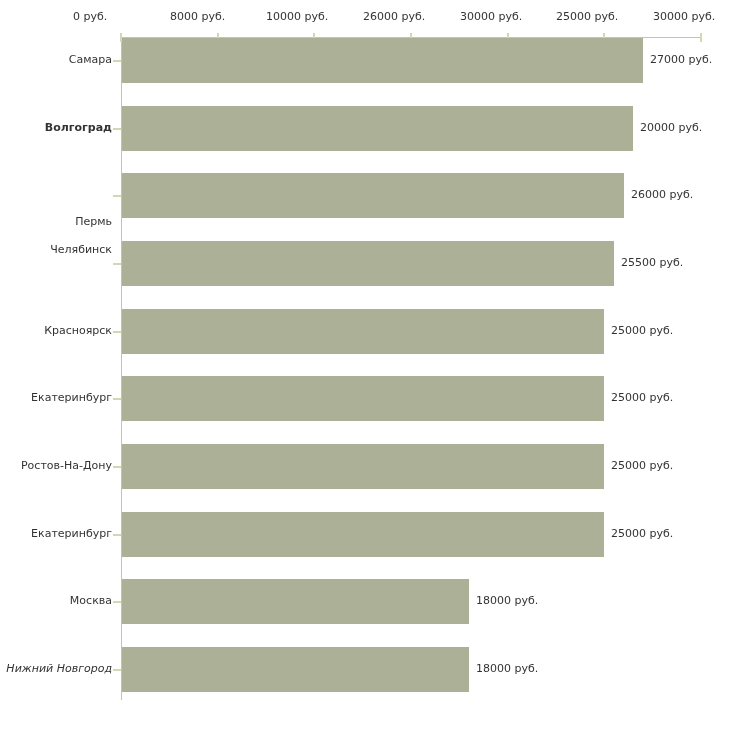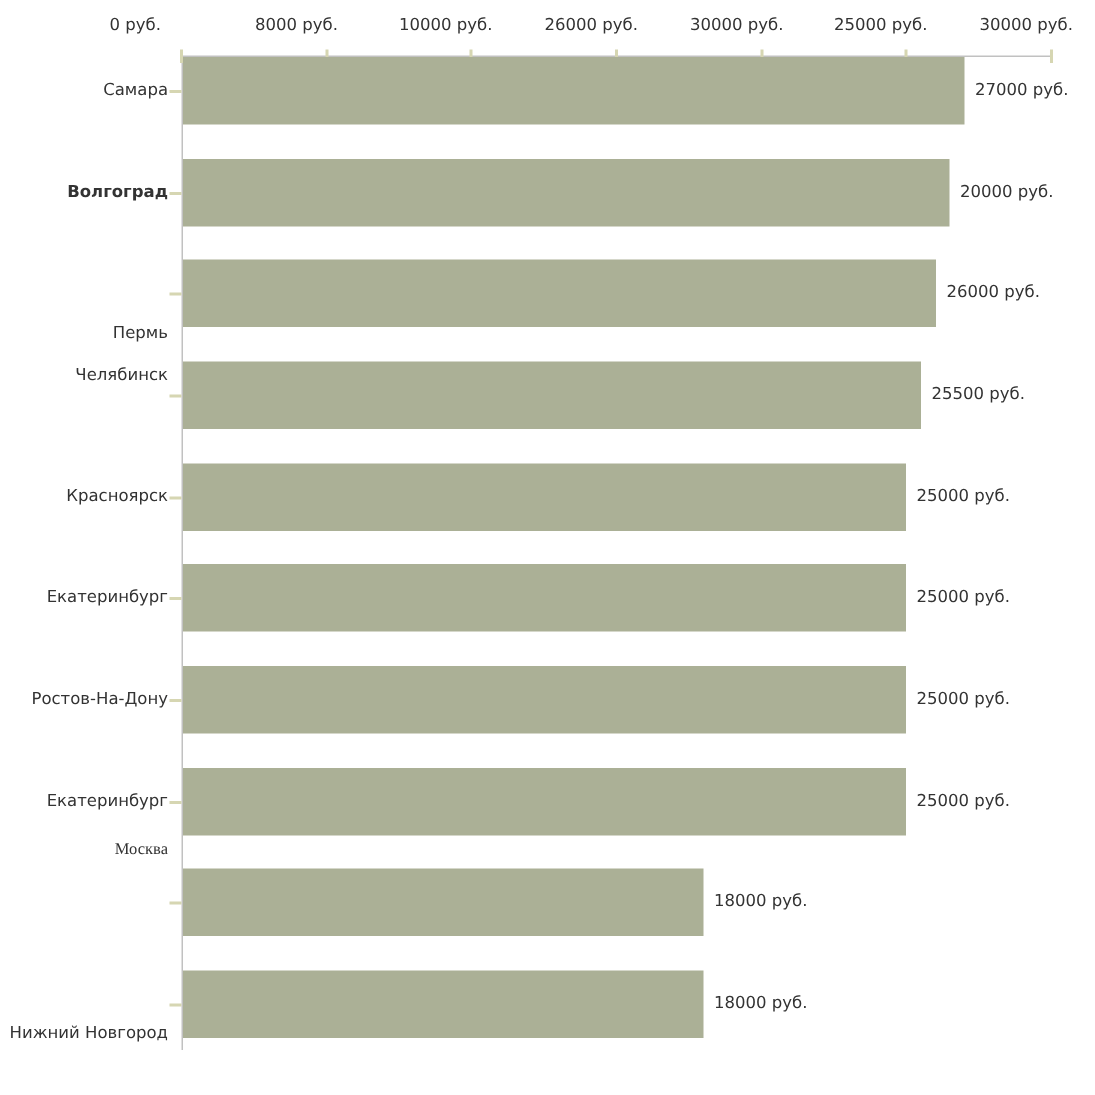--- a/index.html
+++ b/index.html
@@ -103,22 +103,22 @@
       <div class="bar" style="left: 122px; top: 376px; width: 482px; background: rgb(171, 176, 150);"></div>
       <div class="val-label" style="left: 611px; top: 391px;">25000 руб.</div>
       <div class="cat-label" style="top: 459px;">Ростов-На-Дону</div>
       <div class="cat-tick" style="left: 113px; top: 466px; background: rgb(214, 214, 178);"></div>
       <div class="bar" style="left: 122px; top: 444px; width: 482px; background: rgb(171, 176, 150);"></div>
       <div class="val-label" style="left: 611px; top: 459px;">25000 руб.</div>
       <div class="cat-label" style="top: 527px;">Екатеринбург</div>
       <div class="cat-tick" style="left: 113px; top: 534px; background: rgb(214, 214, 178);"></div>
       <div class="bar" style="left: 122px; top: 512px; width: 482px; background: rgb(171, 176, 150);"></div>
       <div class="val-label" style="left: 611px; top: 527px;">25000 руб.</div>
-      <div class="cat-label" style="top: 560px; font-family: Liberation Serif, serif;">Москва</div>
+      <div class="cat-label" style="top: 594px;">Москва</div>
       <div class="cat-tick" style="left: 113px; top: 601px; background: rgb(214, 214, 178);"></div>
       <div class="bar" style="left: 122px; top: 579px; width: 347px; background: rgb(171, 176, 150);"></div>
       <div class="val-label" style="left: 476px; top: 594px;">18000 руб.</div>
-      <div class="cat-label" style="top: 682px;">Нижний Новгород</div>
+      <div class="cat-label" style="top: 662px; font-style: italic;">Нижний Новгород</div>
       <div class="cat-tick" style="left: 113px; top: 669px; background: rgb(214, 214, 178);"></div>
       <div class="bar" style="left: 122px; top: 647px; width: 347px; background: rgb(171, 176, 150);"></div>
       <div class="val-label" style="left: 476px; top: 662px;">18000 руб.</div>
     </div>
 </div>
 
 </body></html>

